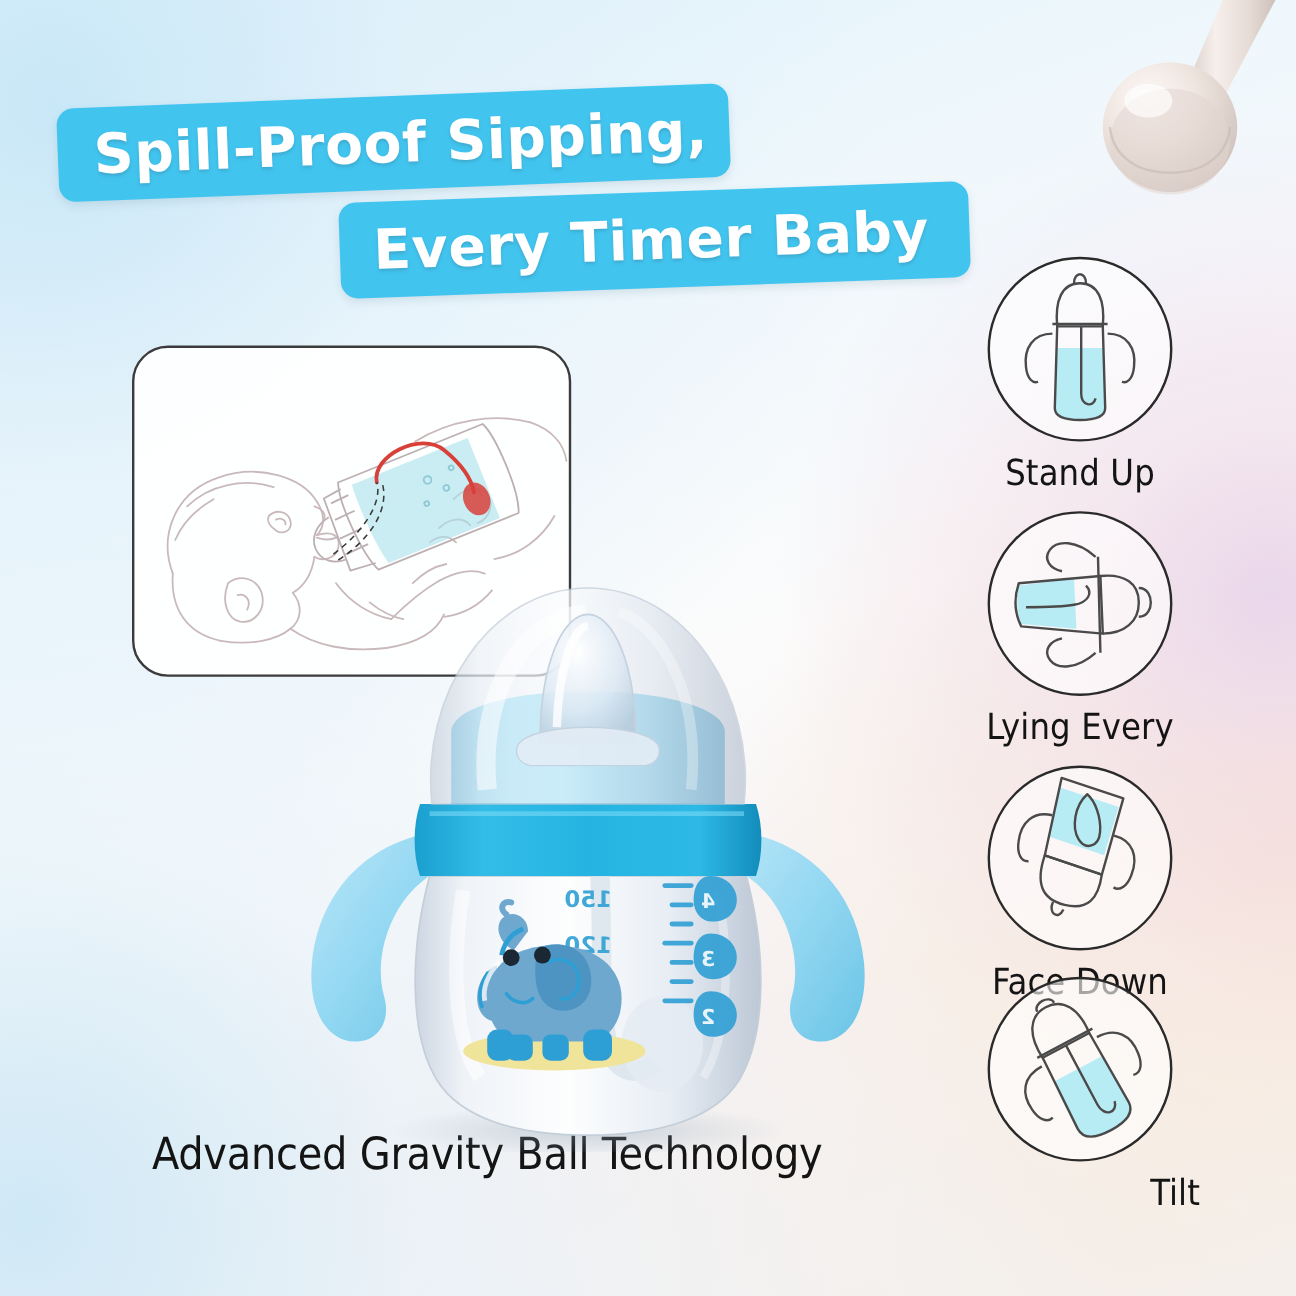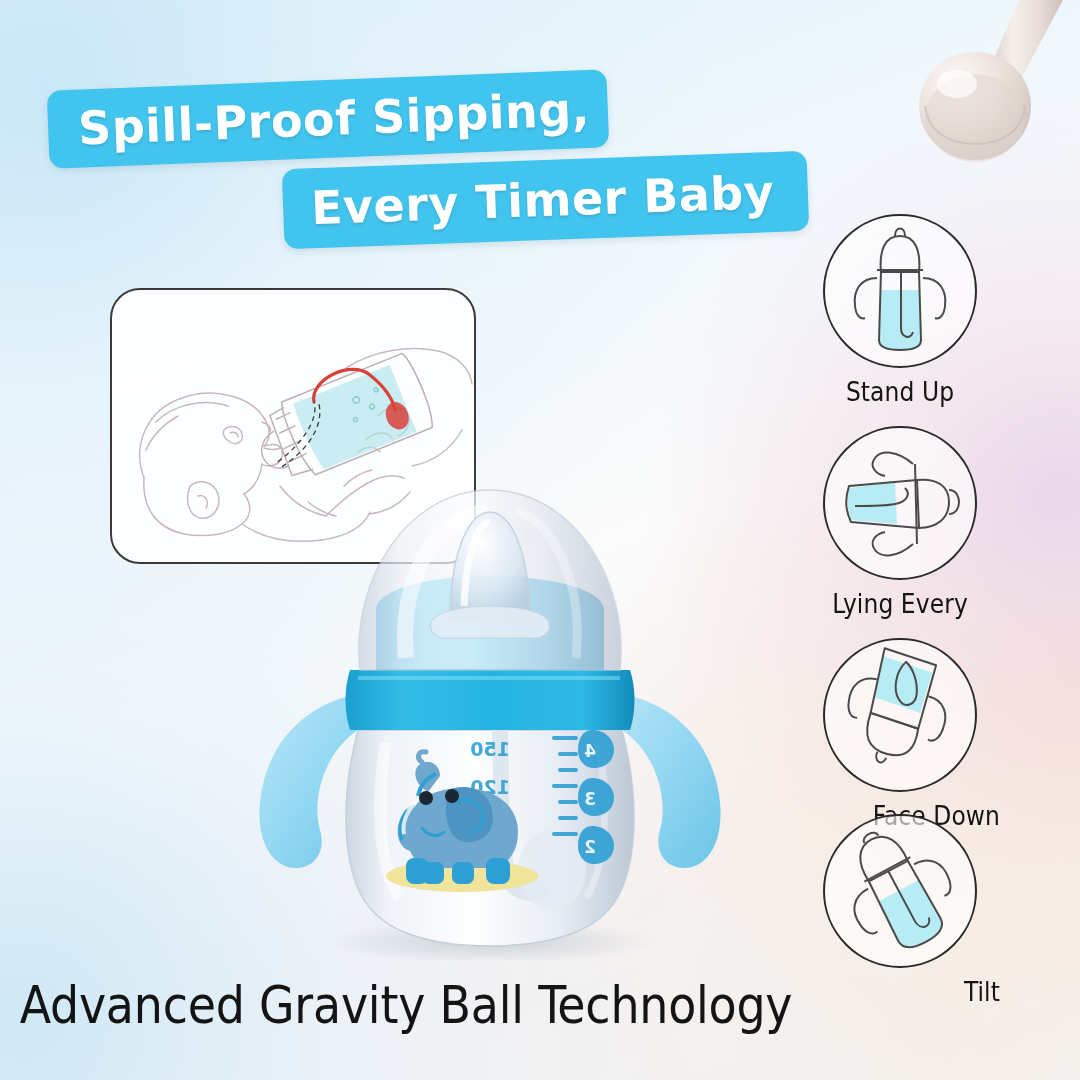--- a/index.html
+++ b/index.html
@@ -54,24 +54,23 @@
     border-radius:30px;
     overflow:hidden;
   }
   #babycard svg{display:block;}
 
   
   #caption{
     position:absolute;left:0;top:940px;width:812px;
     text-align:center;
     font-family:"DejaVu Sans Condensed","DejaVu Sans", sans-serif;
-    font-size:51px;
+    font-size:37px;
     color:#141414;
     letter-spacing:-.2px;
-    margin-top:36px;
   }
 
   
   #features{
     position:absolute;left:800px;top:214px;width:200px;
   }
   .feature{
     position:absolute;left:0;width:200px;text-align:center;
   }
   .fcircle{
@@ -80,21 +79,21 @@
     border:2px solid #2a2a2a;
     background:rgba(255,255,255,.62);
     display:block;
     position:relative;
     overflow:hidden;
   }
   .fcircle svg{position:absolute;left:0;top:0;}
   .flabel{
     margin-top:9px;
     font-family:"DejaVu Sans Condensed","DejaVu Sans", sans-serif;
-    font-size:26px;color:#141414;
+    font-size:30px;color:#141414;
     letter-spacing:.1px;
   }
 
   
   #bottle{position:absolute;left:200px;top:430px;width:560px;height:530px;}
   #dropper{position:absolute;left:905px;top:-12px;width:190px;height:185px;}
 </style>
 </head>
 <body>
 
@@ -357,21 +356,21 @@
             <path d="M90 36 L92 116"></path>
             <path d="M88 36 C72 22 56 22 50 30 C44 38 50 46 60 48"></path>
             <path d="M88 116 C72 130 56 130 50 122 C44 114 50 106 60 104"></path>
             <path d="M30 78 C46 78 60 78 70 76 C82 74 86 66 80 60"></path>
           </g>
         </svg>
       </div>
       <div class="flabel">Lying Every</div>
     </div>
 
-    <div class="feature" style="top:424px;text-align:right;">
+    <div class="feature" style="top:424px;">
       <div class="fcircle">
         <svg width="150" height="150" viewBox="0 0 150 150">
           <g transform="rotate(14 75 75)">
             <path d="M44 22 L96 26 L94 68 L46 64 Z" fill="#b8ecf4"></path>
             <g fill="none" stroke="#4a4a4a" stroke-width="2" stroke-linejoin="round">
               <path d="M44 14 L98 18 L96 84 L46 80 Z"></path>
               <path d="M46 80 L96 84 C98 104 92 116 72 116 C52 116 44 104 46 80 Z"></path>
               <path d="M62 116 C60 126 70 130 72 120"></path>
               <path d="M44 46 C28 46 20 58 22 74 C23 84 28 90 34 88"></path>
               <path d="M98 50 C114 50 122 62 120 78 C119 88 114 94 108 92"></path>

